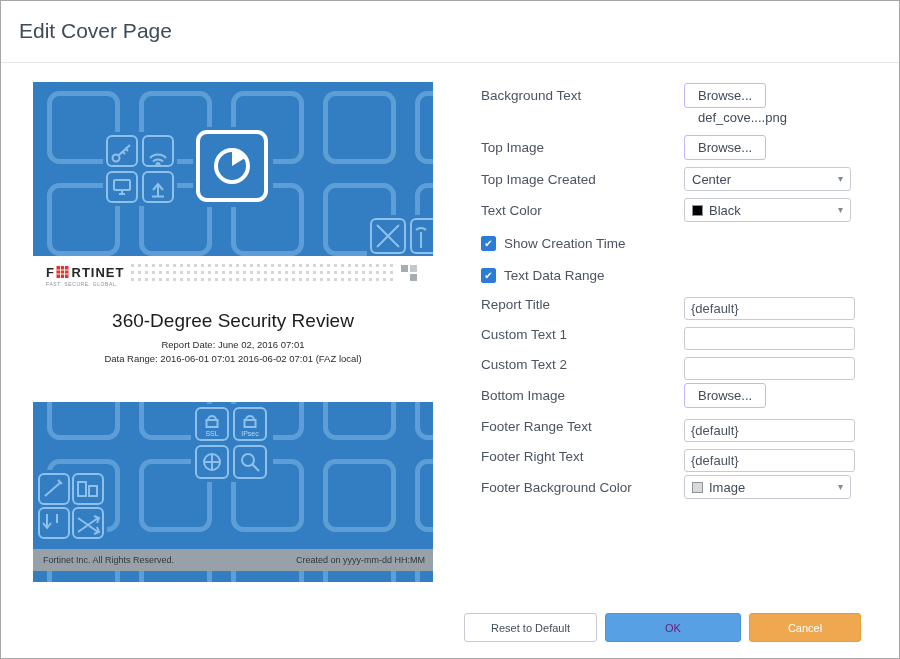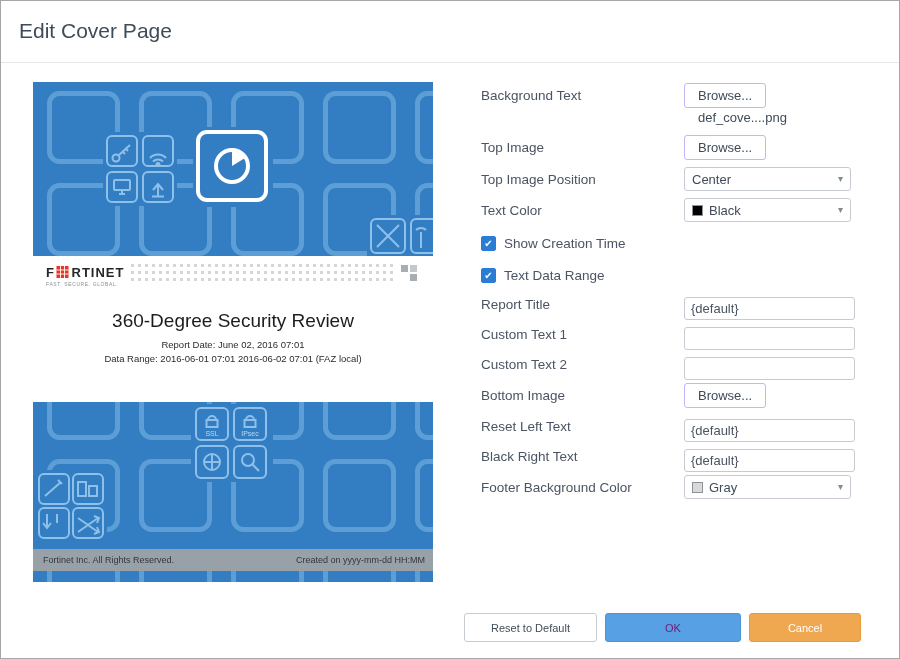--- a/index.html
+++ b/index.html
@@ -192,21 +192,21 @@
     <button class="browse">Browse...</button>
   </div>
   <div class="filename">def_cove....png</div>
 
   <div class="row" style="top:133px">
     <div class="flabel">Top Image</div>
     <button class="browse">Browse...</button>
   </div>
 
   <div class="row" style="top:165px">
-    <div class="flabel">Top Image Position</div>
+    <div class="flabel">Top Image Created</div>
     <div class="select">
       <span>Center</span>
       <span class="caret">▾</span>
     </div>
   </div>
 
   <div class="row" style="top:196px">
     <div class="flabel">Text Color</div>
     <div class="select">
       <span class="swatch" style="background: rgb(0, 0, 0);"></span>
@@ -239,34 +239,34 @@
     <div class="flabel">Custom Text 2</div>
     <input class="tinput" value="" style="">
   </div>
 
   <div class="row" style="top:381px">
     <div class="flabel">Bottom Image</div>
     <button class="browse">Browse...</button>
   </div>
 
   <div class="row" style="top:412px">
-    <div class="flabel">Reset Left Text</div>
+    <div class="flabel">Footer Range Text</div>
     <input class="tinput" value="{default}" style="">
   </div>
 
   <div class="row" style="top:442px">
-    <div class="flabel">Black Right Text</div>
+    <div class="flabel">Footer Right Text</div>
     <input class="tinput" value="{default}" style="">
   </div>
 
   <div class="row" style="top:473px">
     <div class="flabel">Footer Background Color</div>
     <div class="select">
       <span class="swatch" style="background: rgb(217, 217, 217);"></span>
-      <span>Gray</span>
+      <span>Image</span>
       <span class="caret">▾</span>
     </div>
   </div>
 
   <button class="btn btn-ghost" style="left:463px;width:133px">Reset to Default</button>
   <button class="btn btn-primary" style="left:604px;width:136px">OK</button>
   <button class="btn btn-warn" style="left:748px;width:112px">Cancel</button>
 
 </div>
 

